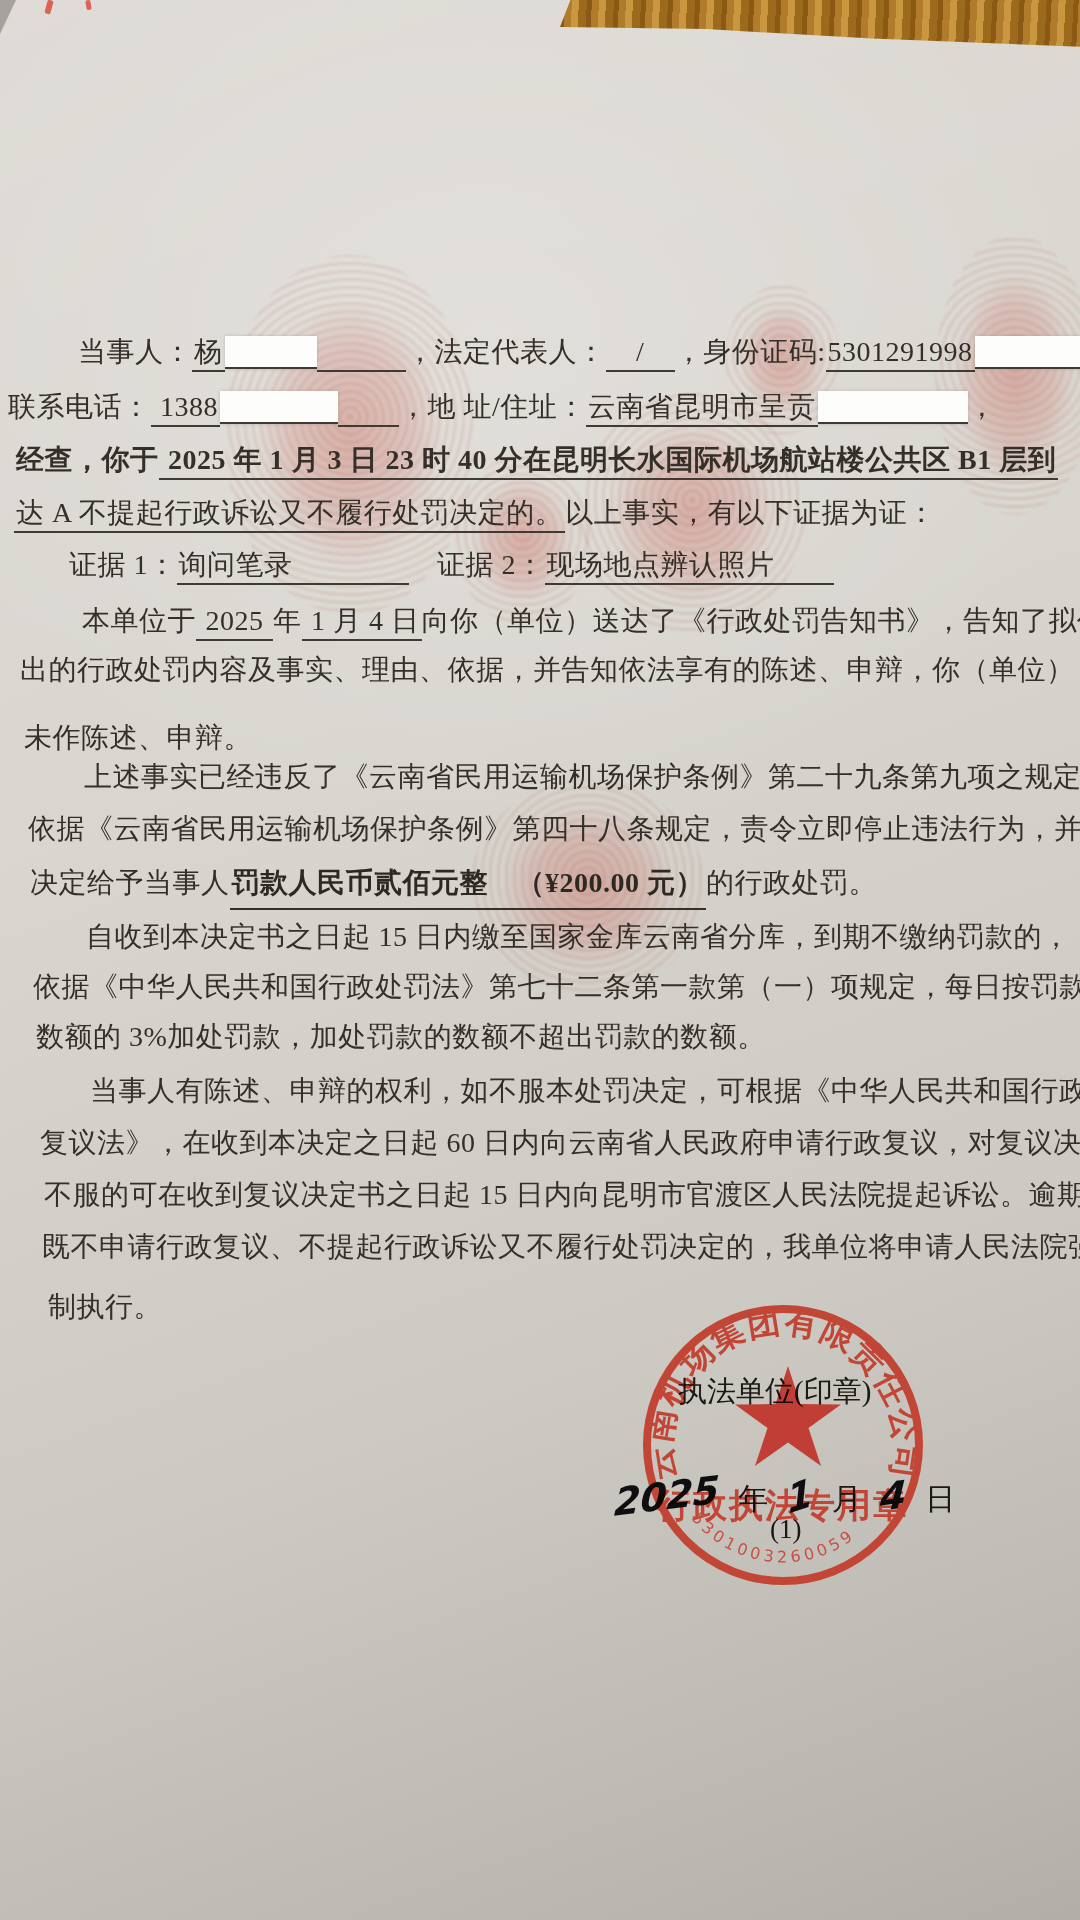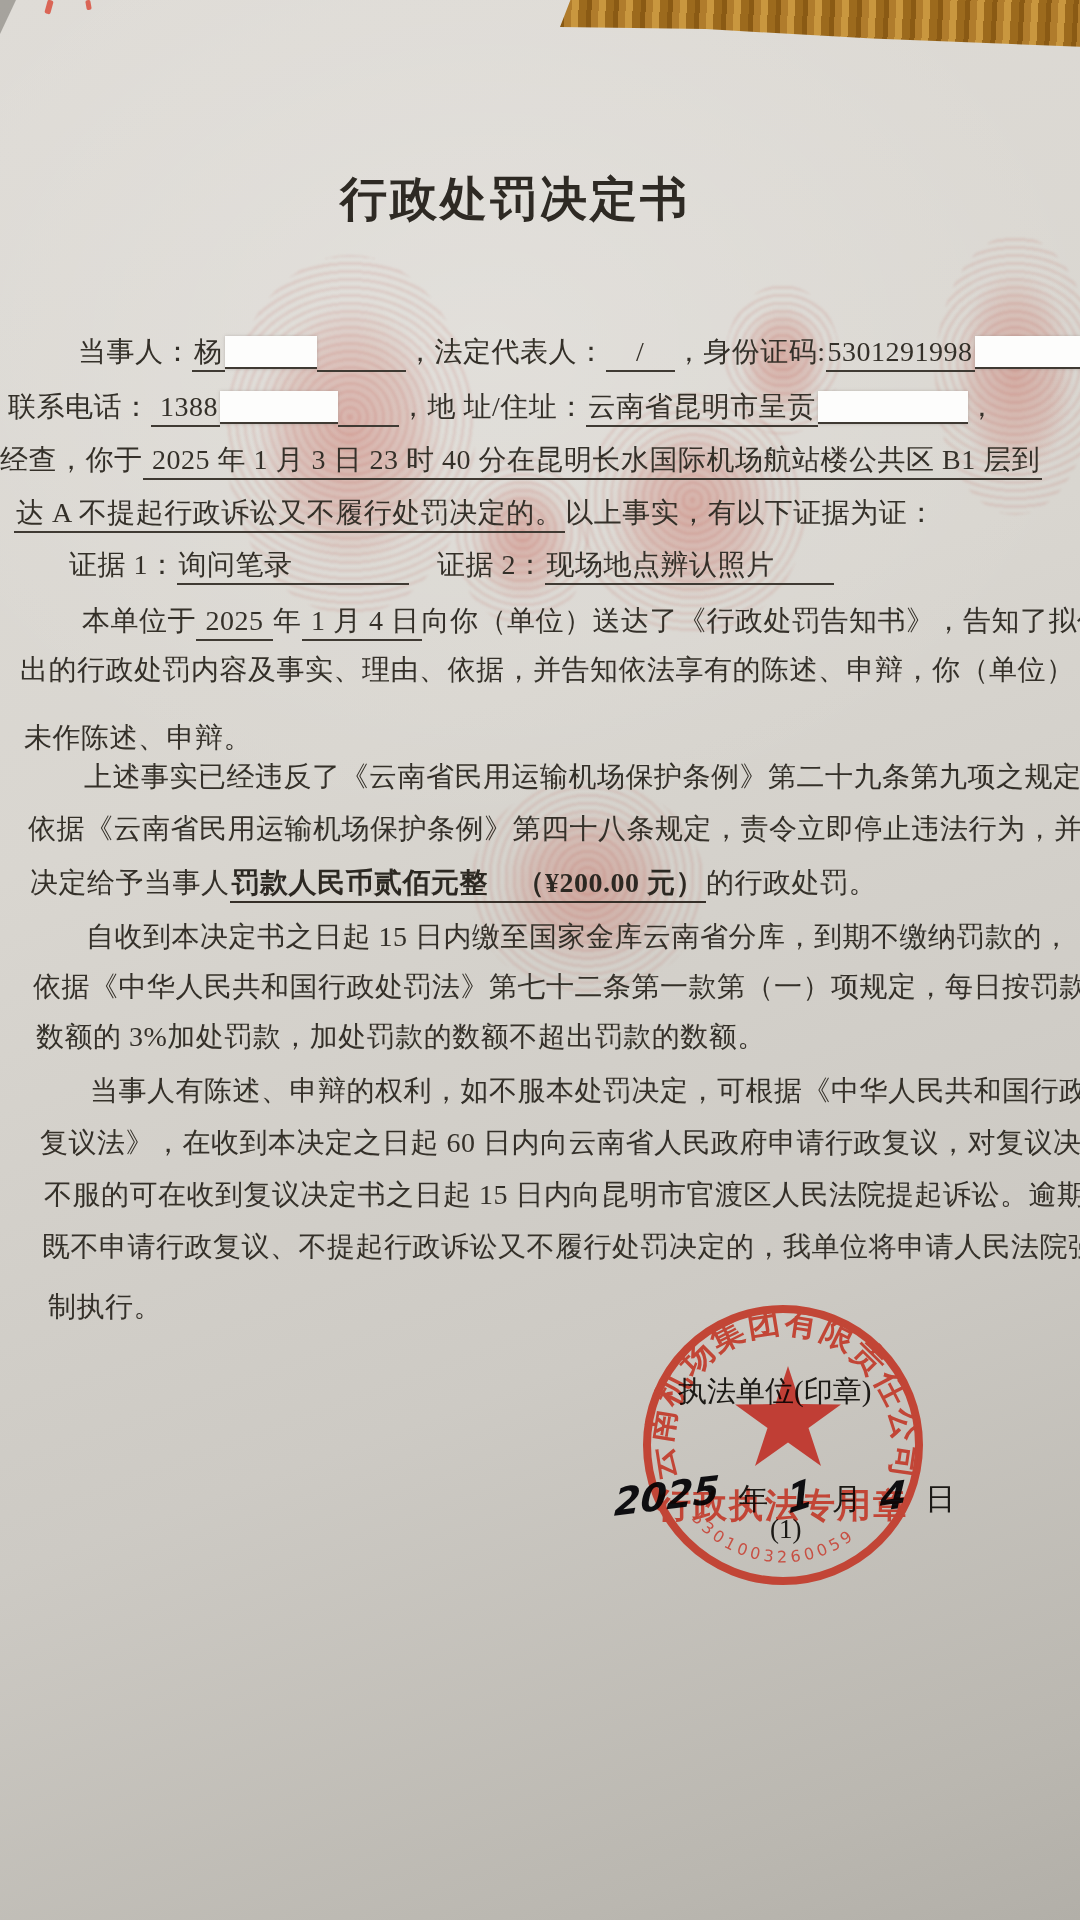--- a/index.html
+++ b/index.html
@@ -25,21 +25,21 @@
   .fp{
     position:absolute;border-radius:50%;
     background:
       repeating-radial-gradient(circle at 50% 45%, rgba(177,48,38,.10) 0 3px, rgba(177,48,38,0) 3px 8px),
       radial-gradient(closest-side, rgba(196,74,58,.30) 0%, rgba(196,74,58,.16) 48%, rgba(196,74,58,0) 74%);
     filter:blur(1px);
   }
   
   .line{position:absolute;white-space:nowrap;font-size:28px;color:#343029;letter-spacing:.5px;}
   .seg-u{border-bottom:2px solid #3f3a33;padding:0 2px 3px;}
-  .seg-b{border-bottom:2px solid #352f28;padding:0 2px 3px;font-weight:bold;color:#2c2822;}
+  .seg-b{border-bottom:2px solid #352f28;padding:0 2px 10px;font-weight:bold;color:#2c2822;}
   .seg-r{display:inline-block;background:#fdfdfc;border-bottom:2px solid #3f3a33;height:31px;
          vertical-align:-8px;box-shadow:0 0 3px rgba(120,115,105,.35);}
   .seg-p{}
   .doc-title{position:absolute;left:340px;top:168px;font-size:47px;font-weight:bold;
              letter-spacing:3px;color:#2e2a24;}
   .doc-number{position:absolute;left:388px;top:238px;font-size:31px;color:#333027;letter-spacing:1px;}
   .sign-label{position:absolute;left:678px;top:1372px;font-size:29px;color:#23211d;mix-blend-mode:multiply;}
   .date-row{position:absolute;left:610px;top:1474px;font-size:30px;color:#23211d;mix-blend-mode:multiply;}
   .date-row .printed{margin:0 7px;display:inline-block;}
   .hw{font-family:"DejaVu Sans",sans-serif;font-style:italic;font-weight:600;font-size:38px;
@@ -72,26 +72,25 @@
       <textPath href="#sealArc" startOffset="0" textLength="418">云南机场集团有限责任公司</textPath>
     </text>
     <polygon fill="#c0332a" points="155,71 167.5,109 208,109.5 175.5,133 188,171 155,147.5 122,171 134.5,133 102,109.5 142.5,109"></polygon>
     <text x="150" y="222" text-anchor="middle" font-size="34" font-weight="bold" fill="#c23b2b" letter-spacing="2" font-family="Liberation Serif, serif">行政执法专用章</text>
     <path id="sealBottomArc" d="M 50 212 A 118 118 0 0 0 250 212" fill="none"></path>
     <text font-size="16" fill="#c8473a" letter-spacing="4" font-family="DejaVu Sans, sans-serif">
       <textPath href="#sealBottomArc" startOffset="14">5301003260059</textPath>
     </text>
   </svg>
 
-  <div class="doc-title">行政处罚决定书</div>
 
   <div id="body-lines">
       <div class="line" style="left: 78px; top: 333px;"><span class="seg-p">当事人：</span><span class="seg-u">杨</span><span class="seg-r" style="width: 92px;"></span><span class="seg-u">　　　</span><span class="seg-p">，法定代表人：</span><span class="seg-u">　/　</span><span class="seg-p">，身份证码:</span><span class="seg-u">5301291998</span><span class="seg-r" style="width: 132px;"></span></div>
       <div class="line" style="left: 8px; top: 388px;"><span class="seg-p">联系电话：</span><span class="seg-u"> 1388</span><span class="seg-r" style="width: 118px;"></span><span class="seg-u">　　</span><span class="seg-p">，地 址/住址：</span><span class="seg-u">云南省昆明市呈贡</span><span class="seg-r" style="width: 150px;"></span><span class="seg-p">，</span></div>
-      <div class="line" style="left: 0; top: 441px;"><span class="seg-p">经查，你于</span><span class="seg-u"> 2025 年 1 月 3 日 23 时 40 分在昆明长水国际机场航站楼公共区 B1 层到</span></div>
+      <div class="line" style="left: 16px; top: 441px; font-weight: bold;"><span class="seg-p">经查，你于</span><span class="seg-u"> 2025 年 1 月 3 日 23 时 40 分在昆明长水国际机场航站楼公共区 B1 层到</span></div>
       <div class="line" style="left: 14px; top: 494px;"><span class="seg-u">达 A 不提起行政诉讼又不履行处罚决定的。</span><span class="seg-p">以上事实，有以下证据为证：</span></div>
       <div class="line" style="left: 69px; top: 546px;"><span class="seg-p">证据 1：</span><span class="seg-u">询问笔录　　　　</span><span class="seg-p"> 证据 2：</span><span class="seg-u">现场地点辨认照片　　</span></div>
       <div class="line" style="left: 82px; top: 602px;"><span class="seg-p">本单位于</span><span class="seg-u"> 2025 </span><span class="seg-p">年</span><span class="seg-u"> 1 月 4 日</span><span class="seg-p">向你（单位）送达了《行政处罚告知书》，告知了拟作</span></div>
       <div class="line" style="left: 20px; top: 651px;"><span class="seg-p">出的行政处罚内容及事实、理由、依据，并告知依法享有的陈述、申辩，你（单位）</span></div>
       <div class="line" style="left: 24px; top: 704px; margin-top: 15px;"><span class="seg-p">未作陈述、申辩。</span></div>
       <div class="line" style="left: 84px; top: 758px;"><span class="seg-p">上述事实已经违反了《云南省民用运输机场保护条例》第二十九条第九项之规定，</span></div>
       <div class="line" style="left: 28px; top: 810px;"><span class="seg-p">依据《云南省民用运输机场保护条例》第四十八条规定，责令立即停止违法行为，并</span></div>
       <div class="line" style="left: 30px; top: 864px;"><span class="seg-p">决定给予当事人</span><span class="seg-b">罚款人民币贰佰元整 （¥200.00 元）</span><span class="seg-p">的行政处罚。</span></div>
       <div class="line" style="left: 86px; top: 918px;"><span class="seg-p">自收到本决定书之日起 15 日内缴至国家金库云南省分库，到期不缴纳罚款的，</span></div>
       <div class="line" style="left: 33px; top: 968px;"><span class="seg-p">依据《中华人民共和国行政处罚法》第七十二条第一款第（一）项规定，每日按罚款</span></div>

